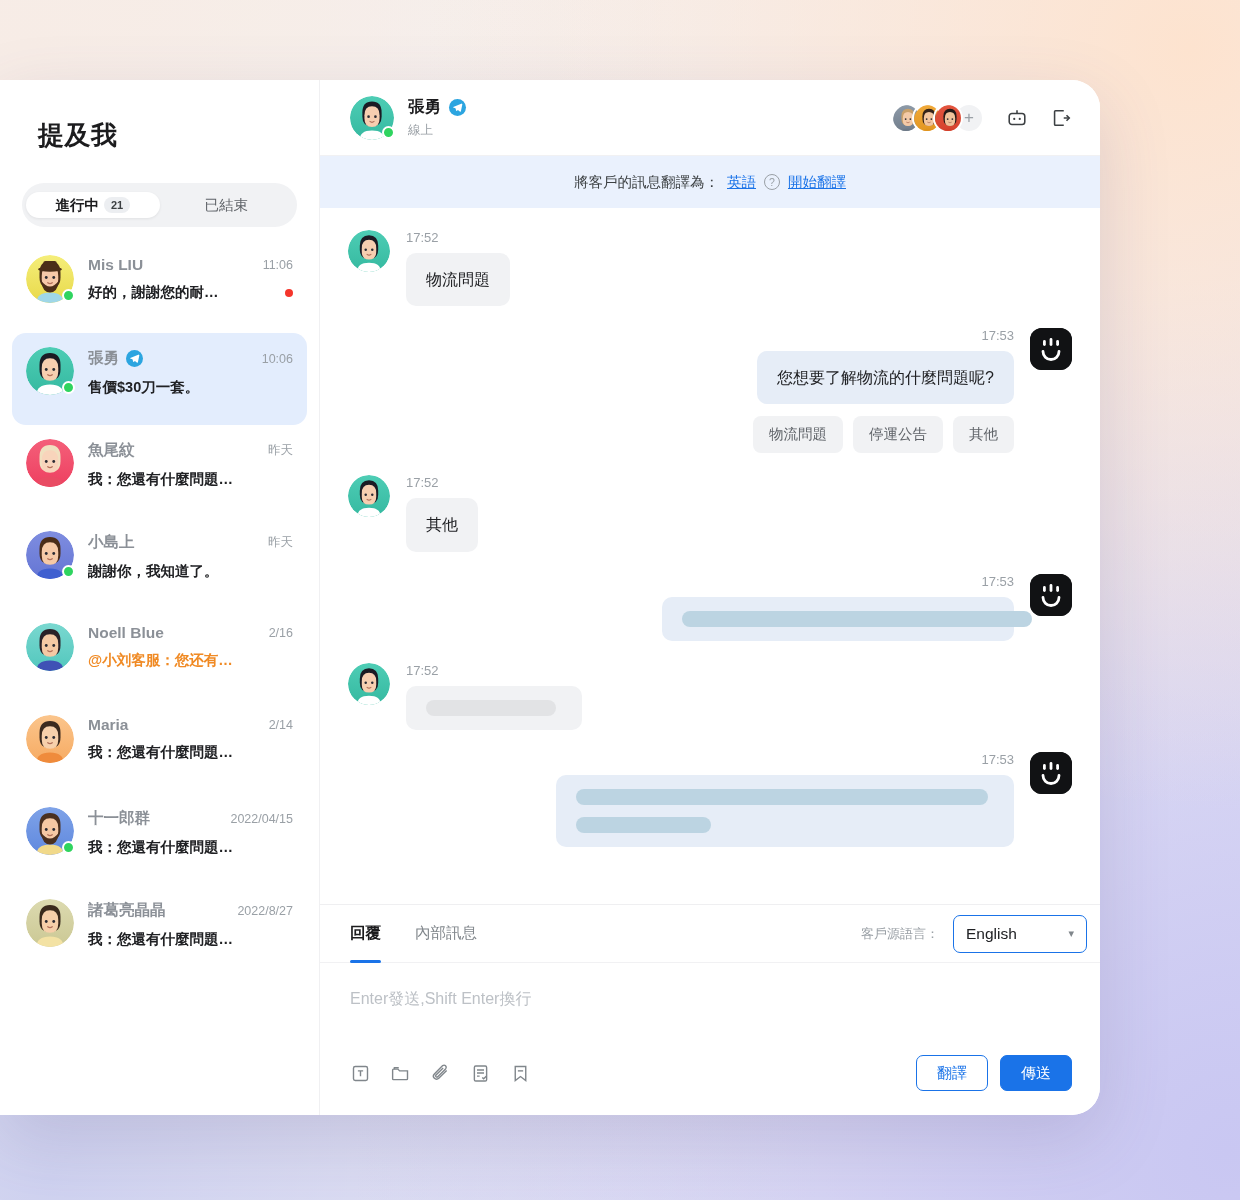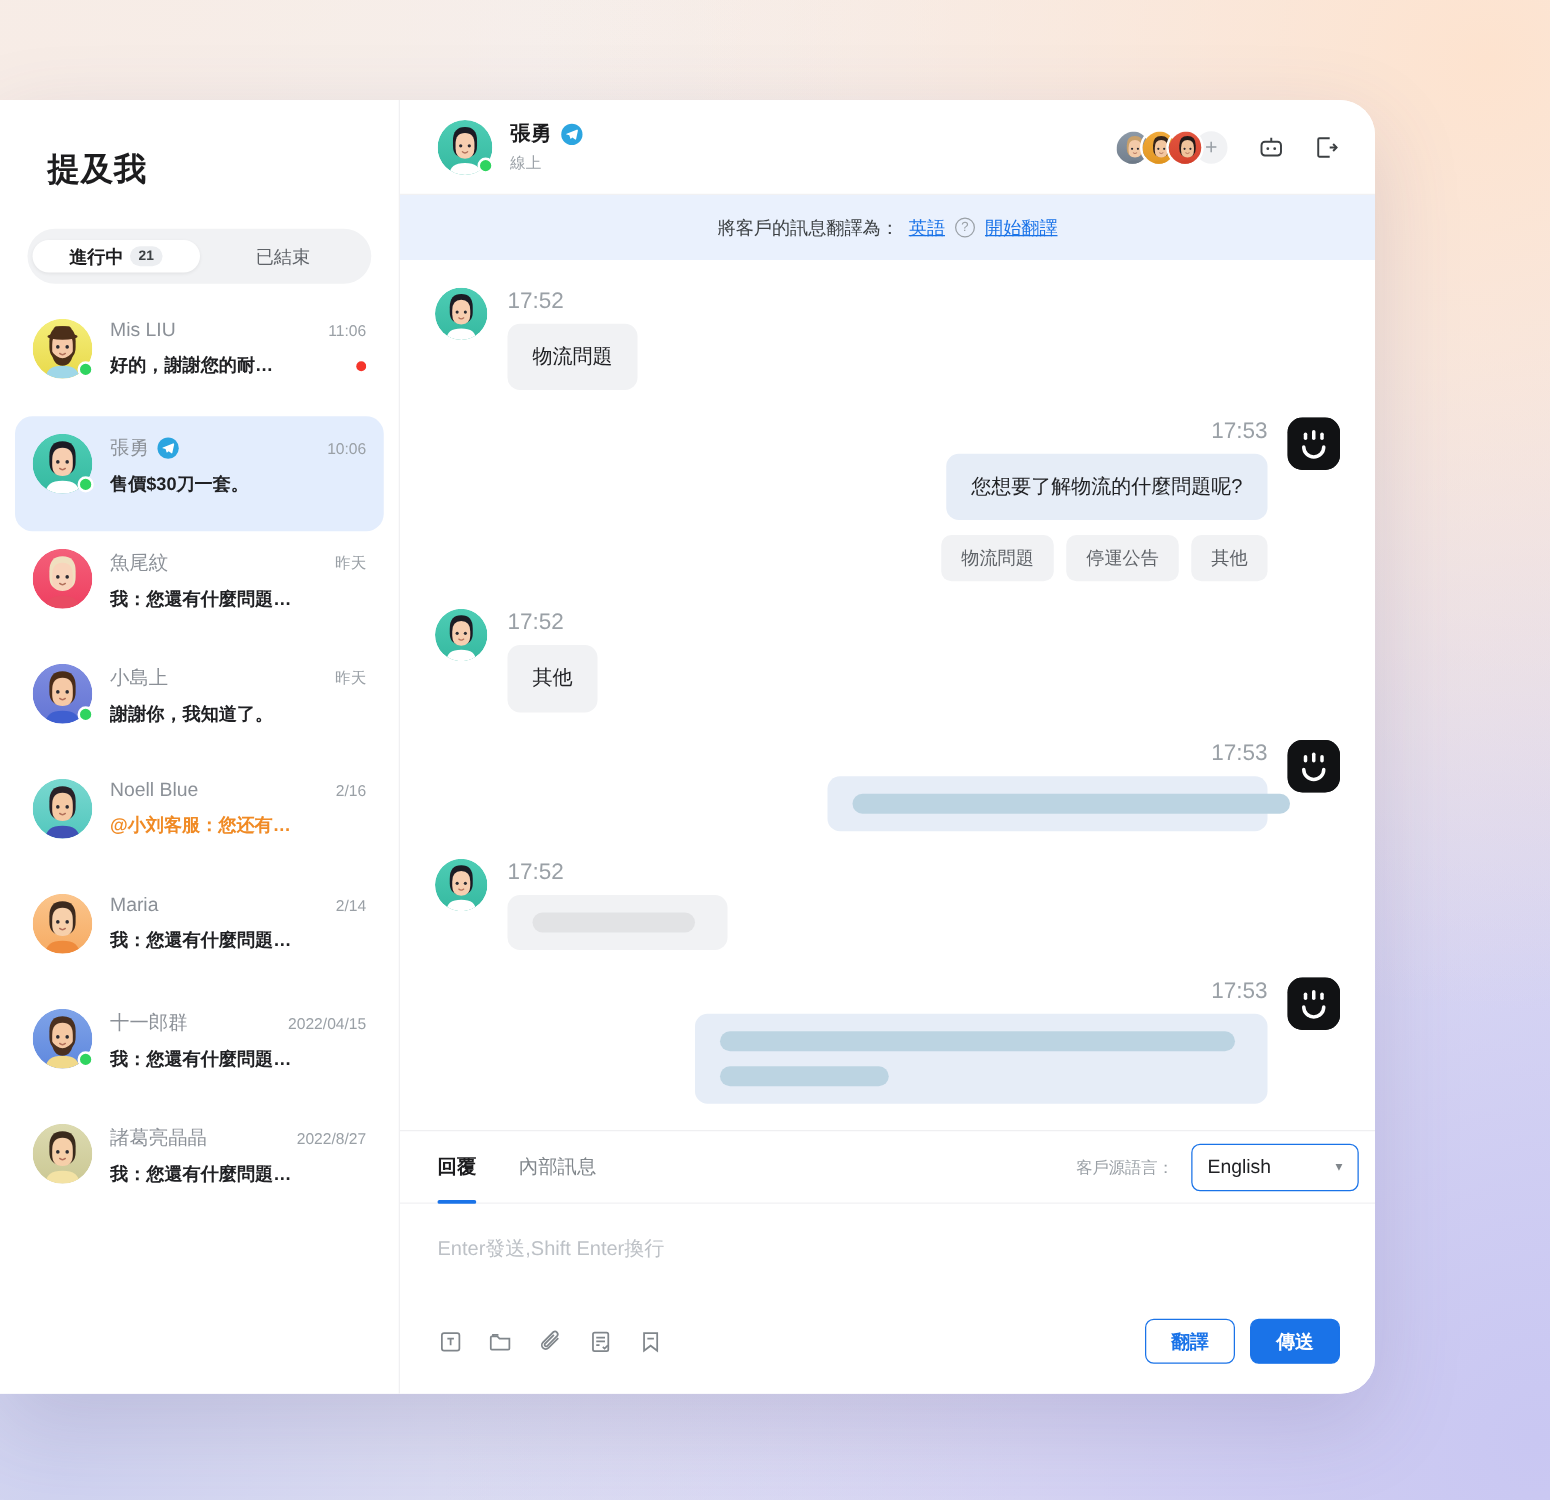--- a/index.html
+++ b/index.html
@@ -79,21 +79,21 @@
     position: relative; overflow: hidden;
   }
   .dot-online {
     position: absolute; right: -1px; bottom: 1px;
     width: 13px; height: 13px; border-radius: 50%;
     background: #2fd45f; border: 2.5px solid #fff;
   }
   .chat-main { flex: 1; min-width: 0; padding-top: 1px; }
   .chat-top { display: flex; align-items: center; gap: 7px; }
   .chat-name {
-    font-size: 15.5px; color: #8b9097; font-weight: 400;
+    font-size: 15.5px; color: #8b9097; font-weight: 700;
     white-space: nowrap; overflow: hidden; text-overflow: ellipsis;
     max-width: 135px;
   }
   .chat-time { margin-left: auto; font-size: 12.5px; color: #9aa0a6; white-space: nowrap; }
   .chat-prev {
     margin-top: 9px; font-size: 14.5px; color: #202124; font-weight: 600;
     white-space: nowrap; overflow: hidden; text-overflow: ellipsis;
     display: flex; align-items: center;
   }
   .chat-prev.mention { color: #f08a24; }
@@ -159,21 +159,21 @@
   .msg.in { justify-content: flex-start; }
   .msg.out { justify-content: flex-end; }
   .msg-av { width: 42px; height: 42px; flex: 0 0 42px; border-radius: 50%; overflow: hidden; position: relative; }
   .bot-av {
     width: 42px; height: 42px; flex: 0 0 42px; border-radius: 12px;
     background: #111214; display: flex; align-items: center; justify-content: center;
   }
   .msg-body { max-width: 620px; }
   .msg.in .msg-body { margin-left: 16px; }
   .msg.out .msg-body { margin-right: 16px; display: flex; flex-direction: column; align-items: flex-end; }
-  .msg-time { font-size: 18px; color: #9aa0a6; margin-bottom: 8px; }
+  .msg-time { font-size: 13px; color: #9aa0a6; margin-bottom: 8px; }
   .bubble {
     border-radius: 10px; padding: 15px 20px;
     font-size: 16px; color: #202124; line-height: 1.45;
   }
   .bubble.gray { background: #f1f2f4; }
   .bubble.blue { background: #e6edf7; }
   .chips { display: flex; gap: 10px; margin-top: 12px; justify-content: flex-end; }
   .chip {
     background: #f1f2f4; color: #5f6368; font-size: 14.5px;
     border-radius: 8px; padding: 9px 16px; cursor: pointer;
@@ -208,21 +208,21 @@
   .comp-input {
     padding: 26px 30px 20px 30px; font-size: 16px; color: #bdc1c6;
     min-height: 86px;
   }
   .comp-tools { display: flex; align-items: center; padding: 6px 28px 24px 30px; }
   .tool { width: 40px; height: 34px; display: flex; align-items: center; cursor: pointer; }
   .tool svg { width: 21px; height: 21px; stroke: #80868b; fill: none; stroke-width: 1.6; }
   .comp-actions { margin-left: auto; display: flex; gap: 12px; }
   .btn {
     height: 36px; border-radius: 7px; padding: 0 20px;
-    font-size: 15px; display: flex; align-items: center; justify-content: center; cursor: pointer; font-weight: bold;
+    font-size: 15px; display: flex; align-items: center; justify-content: center; cursor: pointer;
   }
   .btn.outline { border: 1.4px solid #1a73e8; color: #1a73e8; background: #fff; }
   .btn.filled { background: #1a73e8; color: #fff; border: 1.4px solid #1a73e8; }
 </style>
 </head>
 <body>
 
 <div id="app-window">
 
   <div id="sidebar">

